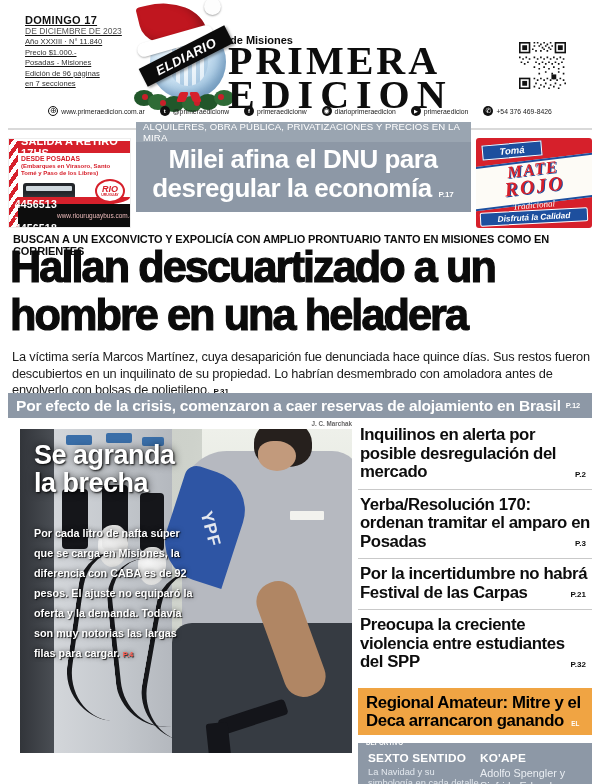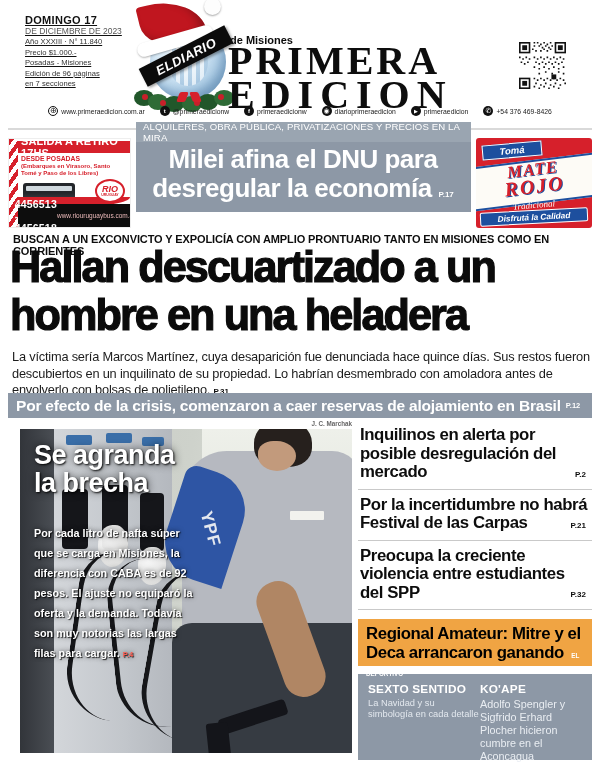--- a/index.html
+++ b/index.html
@@ -338,20 +338,24 @@
       <span class="pg">P.4</span>
     </div>
   </div>
 
   <div class="rcol">
     <div class="r-item">
       <div class="r-head">Inquilinos en alerta por posible desregulación del mercado</div>
       <span class="pg">P.2</span>
     </div>
     <div class="r-item">
+      <div class="r-head">Yerba/Resolución 170: ordenan tramitar el amparo en Posadas</div>
+      <span class="pg">P.3</span>
+    </div>
+    <div class="r-item">
       <div class="r-head">Por la incertidumbre no habrá Festival de las Carpas</div>
       <span class="pg">P.21</span>
     </div>
     <div class="r-item">
       <div class="r-head">Preocupa la creciente violencia entre estudiantes del SPP</div>
       <span class="pg">P.32</span>
     </div>
     <div class="sports">
       <span class="r-head">Regional Amateur: Mitre y el Deca arrancaron ganando</span>
       <span class="tag">EL DEPORTIVO</span>

